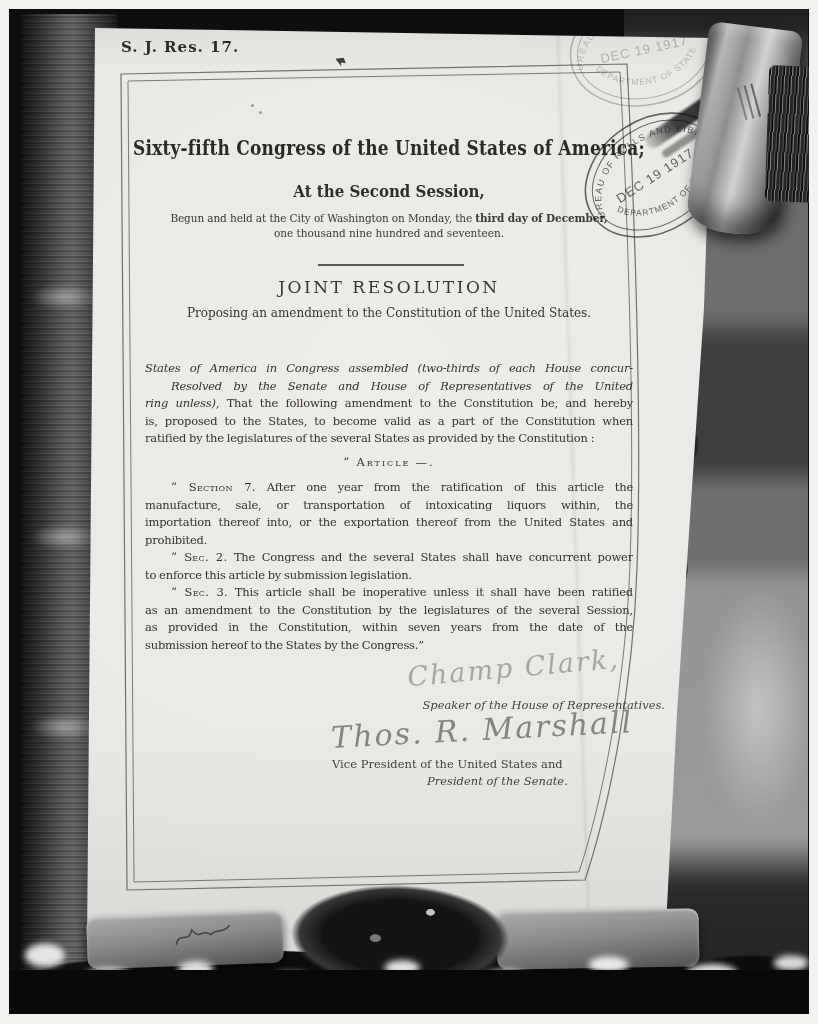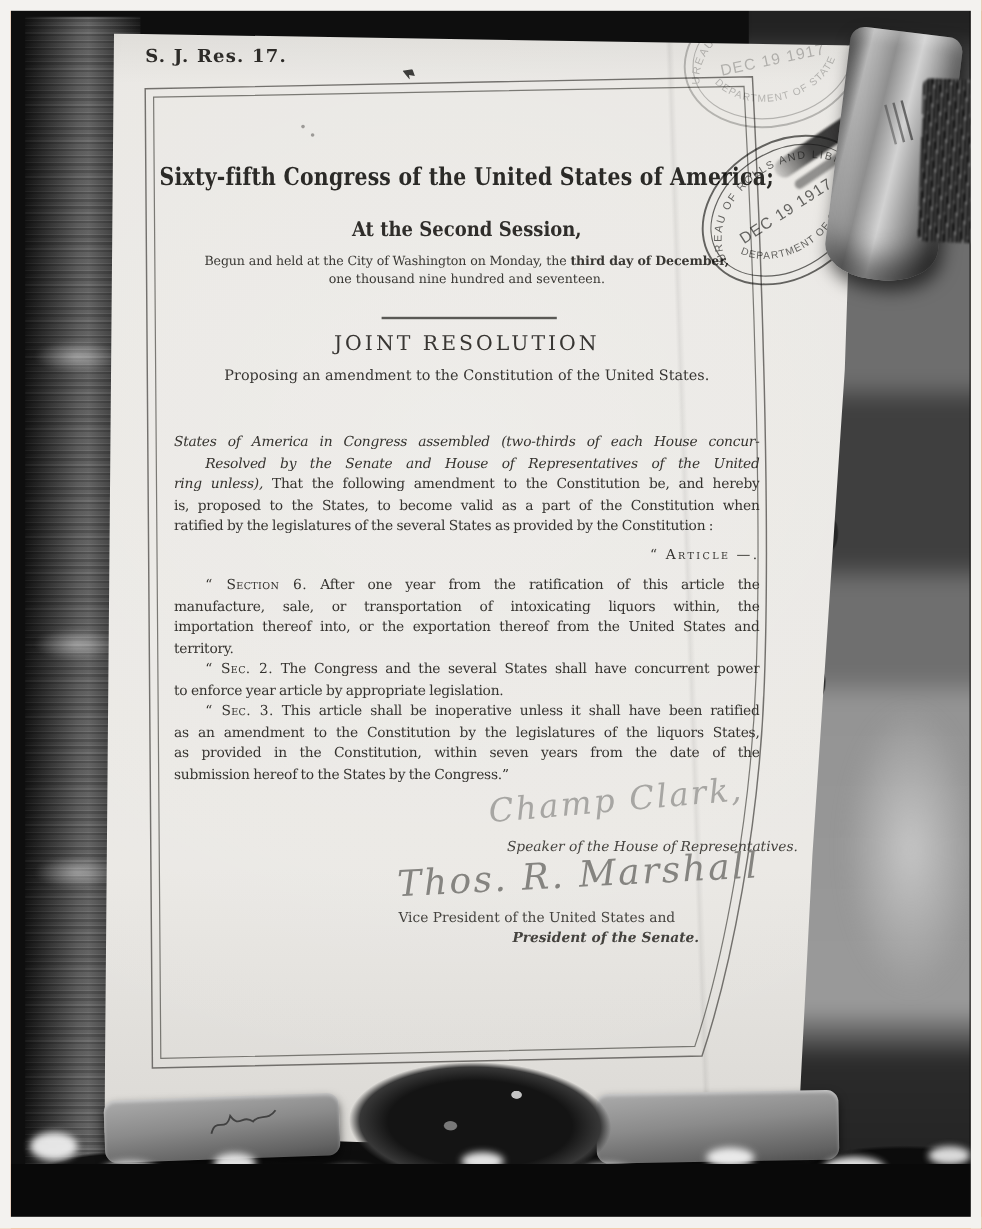--- a/index.html
+++ b/index.html
@@ -60,28 +60,28 @@
   #jr-heading{left:100px;top:269px;width:560px;text-align:center;font-size:17px;letter-spacing:2.5px;color:#383633;}
   #jr-subtitle{left:100px;top:298px;width:560px;text-align:center;font-size:12px;color:#363431;}
 
   #body-col{left:136px;top:352px;width:488px;font-size:11.5px;letter-spacing:-.2px;word-spacing:-.5px;color:#34322e;}
   .line{height:17.5px;line-height:17.5px;overflow:hidden;text-align:justify;}
   .line.j::after{content:"";display:inline-block;width:100%;height:0;}
   .line.last{text-align:left;}
   .line.indent{text-indent:26px;}
   .it{font-style:italic;}
   .sc{font-variant:small-caps;letter-spacing:.3px;}
-  #article-h{height:17.5px;line-height:17.5px;text-align:right;font-variant:small-caps;letter-spacing:2px;margin:6px 0 8px 0;color:#34322e;}
+  #article-h{height:17.5px;line-height:17.5px;text-align:center;font-variant:small-caps;letter-spacing:2px;margin:6px 0 8px 0;color:#34322e;}
 
   .sig{font-style:italic;color:#8e8e8c;white-space:nowrap;}
   #sig-clark{left:398px;top:644px;font-size:27px;transform:rotate(-5deg);color:#a7a6a3;letter-spacing:2px;}
   #speaker-title{left:96px;top:690px;width:560px;text-align:right;font-style:italic;font-size:11.5px;color:#44423e;}
   #sig-marshall{left:322px;top:704px;font-size:30px;transform:rotate(-3deg);color:#858480;letter-spacing:2px;}
   #vp-title-1{left:323px;top:749px;font-size:11.5px;color:#44423e;white-space:nowrap;}
-  #vp-title-2{left:418px;top:766px;font-style:italic;font-size:11.5px;color:#44423e;white-space:nowrap;font-weight:bold;}
+  #vp-title-2{left:418px;top:766px;font-style:italic;font-size:11.5px;color:#44423e;white-space:nowrap;}
 
   
   .stamp{mix-blend-mode:multiply;}
   #stamp-main{left:556px;top:90px;width:180px;height:155px;transform:rotate(-33deg);opacity:.82;}
   #stamp-faint{left:545px;top:-36px;width:180px;height:155px;transform:rotate(-12deg);opacity:.33;}
   .stamp text{fill:#4a4a48;font-family:"Liberation Sans",sans-serif;}
   .stamp .ring{stroke:#4a4a48;fill:none;}
 
   #smudge{left:628px;top:96px;width:116px;height:16px;transform:rotate(-34deg);border-radius:8px;
     background:linear-gradient(90deg,rgba(30,30,30,.15),rgba(20,20,20,.8) 30%,rgba(25,25,25,.85) 60%,rgba(40,40,40,.3));filter:blur(1px);}
@@ -181,30 +181,30 @@
 
       <div id="body-col" class="abs">
         <div class="line j it">States of America in Congress assembled (two-thirds of each House concur-</div>
         <div class="line j indent it">Resolved by the Senate and House of Representatives of the United</div>
         <div class="line j"><span class="it">ring unless),</span><span> That the following amendment to the Constitution be, and hereby</span></div>
         <div class="line j">is, proposed to the States, to become valid as a part of the Constitution when</div>
         <div class="line last">ratified by the legislatures of the several States as provided by the Constitution :</div>
 
         <div id="article-h">“ Article —.</div>
 
-        <div class="line j indent"><span class="sc">“ Section 6.</span><span> After one year from the ratification of this article the</span></div>
+        <div class="line j indent"><span class="sc">“ Section 7.</span><span> After one year from the ratification of this article the</span></div>
         <div class="line j">manufacture, sale, or transportation of intoxicating liquors within, the</div>
         <div class="line j">importation thereof into, or the exportation thereof from the United States and</div>
-        <div class="line last">territory.</div>
+        <div class="line last">prohibited.</div>
 
         <div class="line j indent"><span class="sc">“ Sec. 2.</span><span> The Congress and the several States shall have concurrent power</span></div>
-        <div class="line last">to enforce year article by appropriate legislation.</div>
+        <div class="line last">to enforce this article by submission legislation.</div>
 
         <div class="line j indent"><span class="sc">“ Sec. 3.</span><span> This article shall be inoperative unless it shall have been ratified</span></div>
-        <div class="line j">as an amendment to the Constitution by the legislatures of the liquors States,</div>
+        <div class="line j">as an amendment to the Constitution by the legislatures of the several Session,</div>
         <div class="line j">as provided in the Constitution, within seven years from the date of the</div>
         <div class="line last">submission hereof to the States by the Congress.”</div>
       </div>
 
       <div id="sig-clark" class="abs sig">Champ Clark,</div>
       <div id="speaker-title" class="abs">Speaker of the House of Representatives.</div>
       <div id="sig-marshall" class="abs sig">Thos. R. Marshall</div>
       <div id="vp-title-1" class="abs">Vice President of the United States and</div>
       <div id="vp-title-2" class="abs">President of the Senate.</div>
 

